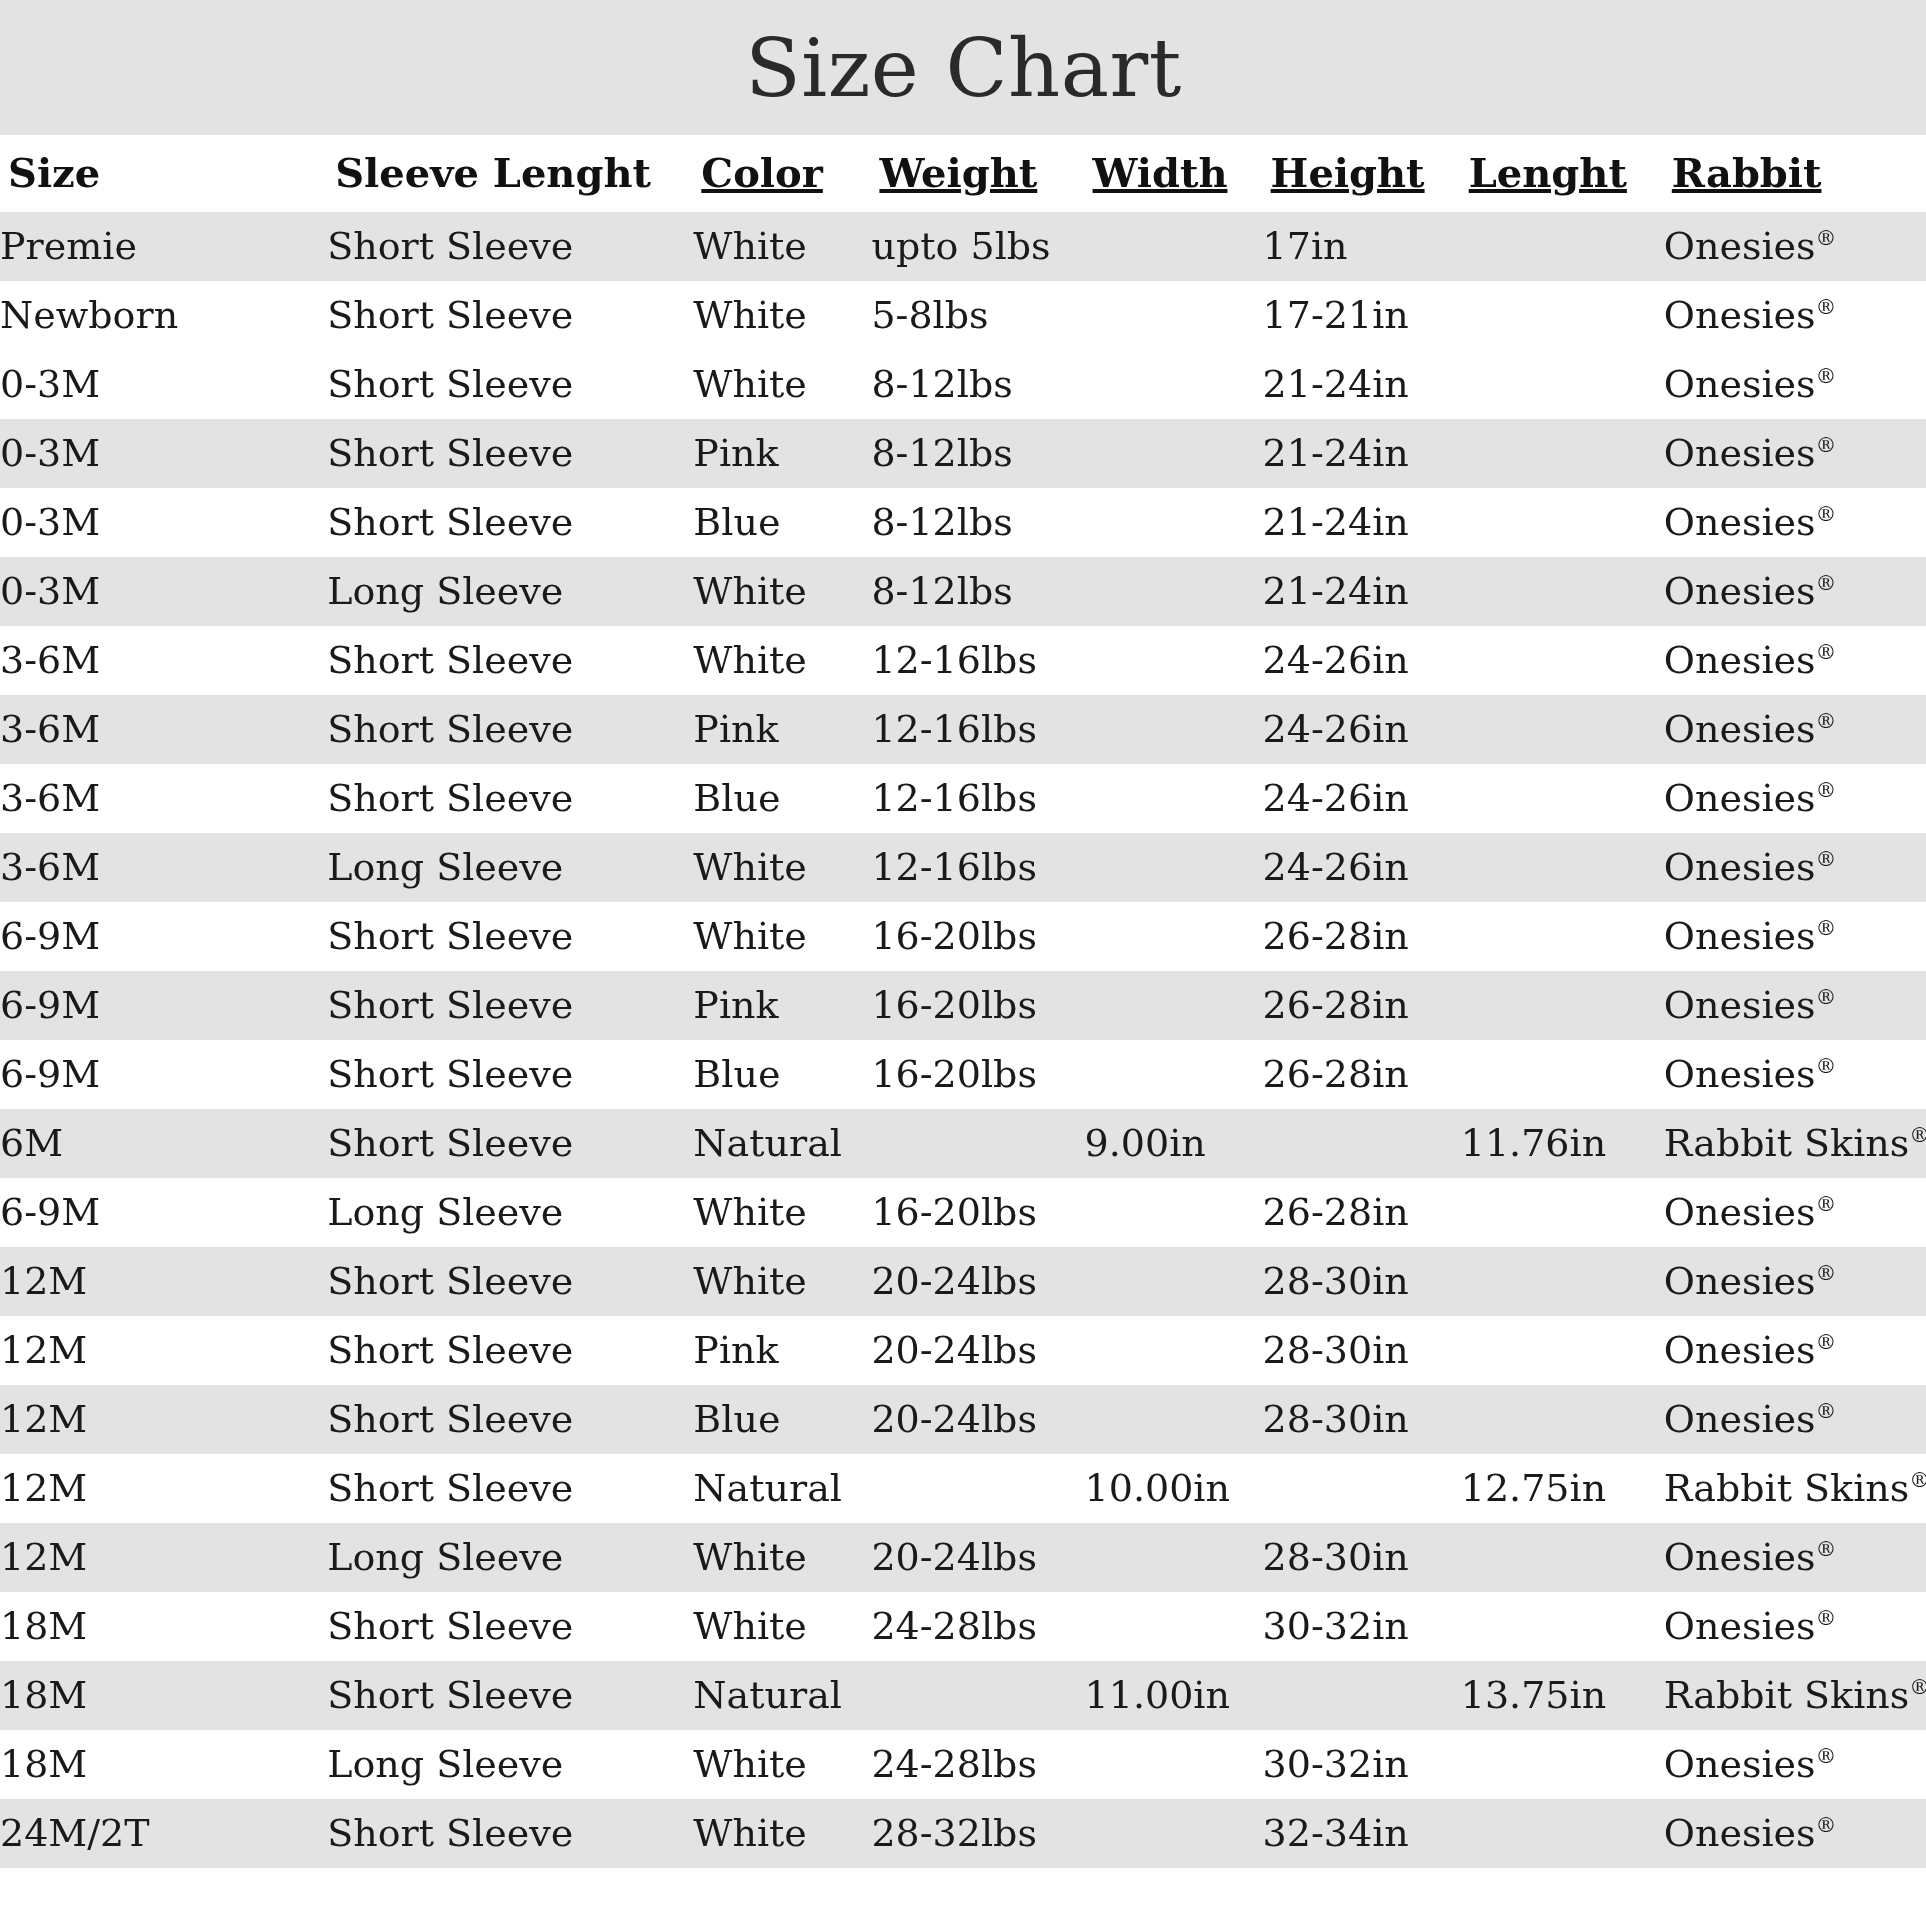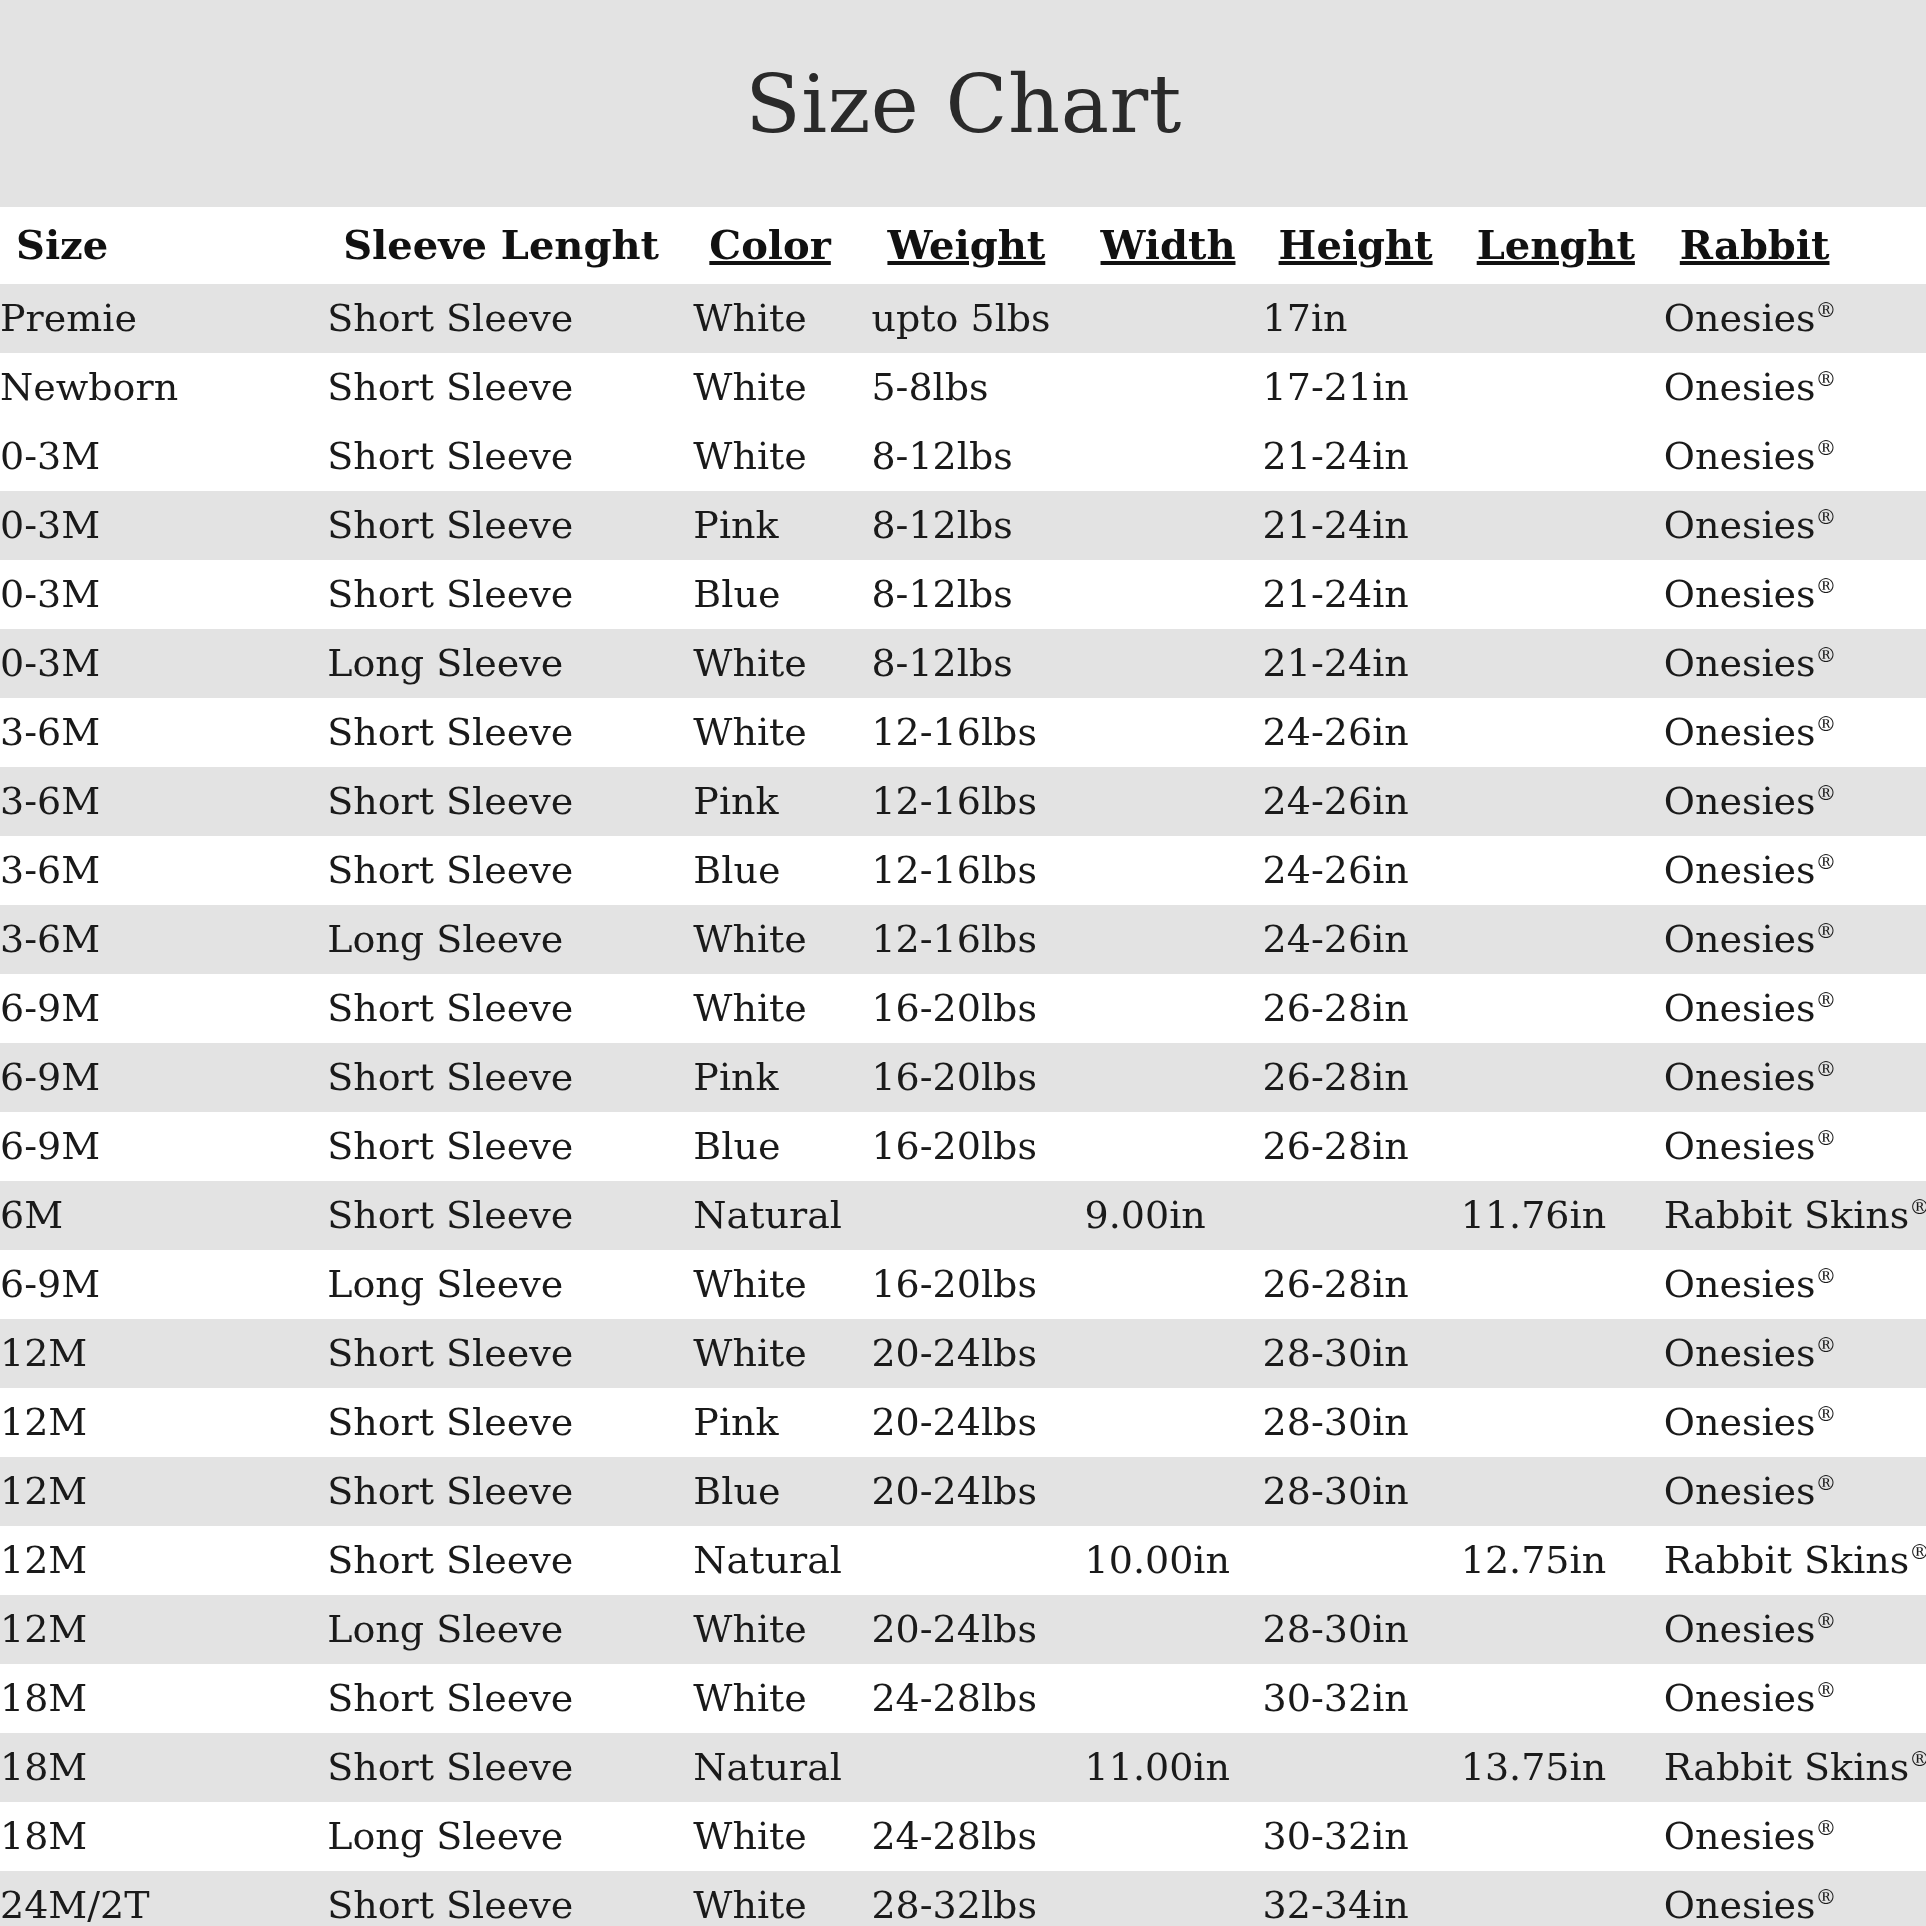--- a/index.html
+++ b/index.html
@@ -15,21 +15,21 @@
     overflow: hidden;
   }
   .page {
     width: 1927px;
     height: 1927px;
     background: #ffffff;
     position: relative;
   }
   .title-bar {
     background: #e3e3e3;
-    height: 207px;
+    height: 135px;
     display: flex;
     align-items: center;
     justify-content: center;
   }
   .title {
     font-family: "DejaVu Serif", serif;
     font-size: 81px;
     font-weight: 400;
     color: #2a2a2a;
     letter-spacing: 0.5px;
@@ -46,21 +46,21 @@
   table.size-chart col.c3 { width: 213px; }
   table.size-chart col.c4 { width: 178px; }
   table.size-chart col.c5 { width: 198px; }
   table.size-chart col.c6 { width: 203px; }
   table.size-chart col.c7 { width: 263px; }
 
   table.size-chart th {
     text-align: left;
     font-weight: bold;
     font-size: 40px;
-    padding: 14px 0 16px 16px;
+    padding: 14px 0 16px 8px;
     background: #ffffff;
     color: #111;
   }
   table.size-chart td {
     padding: 12px 0 13px 0;
     font-size: 38px;
     color: #1a1a1a;
     white-space: nowrap;
     overflow: hidden;
   }

